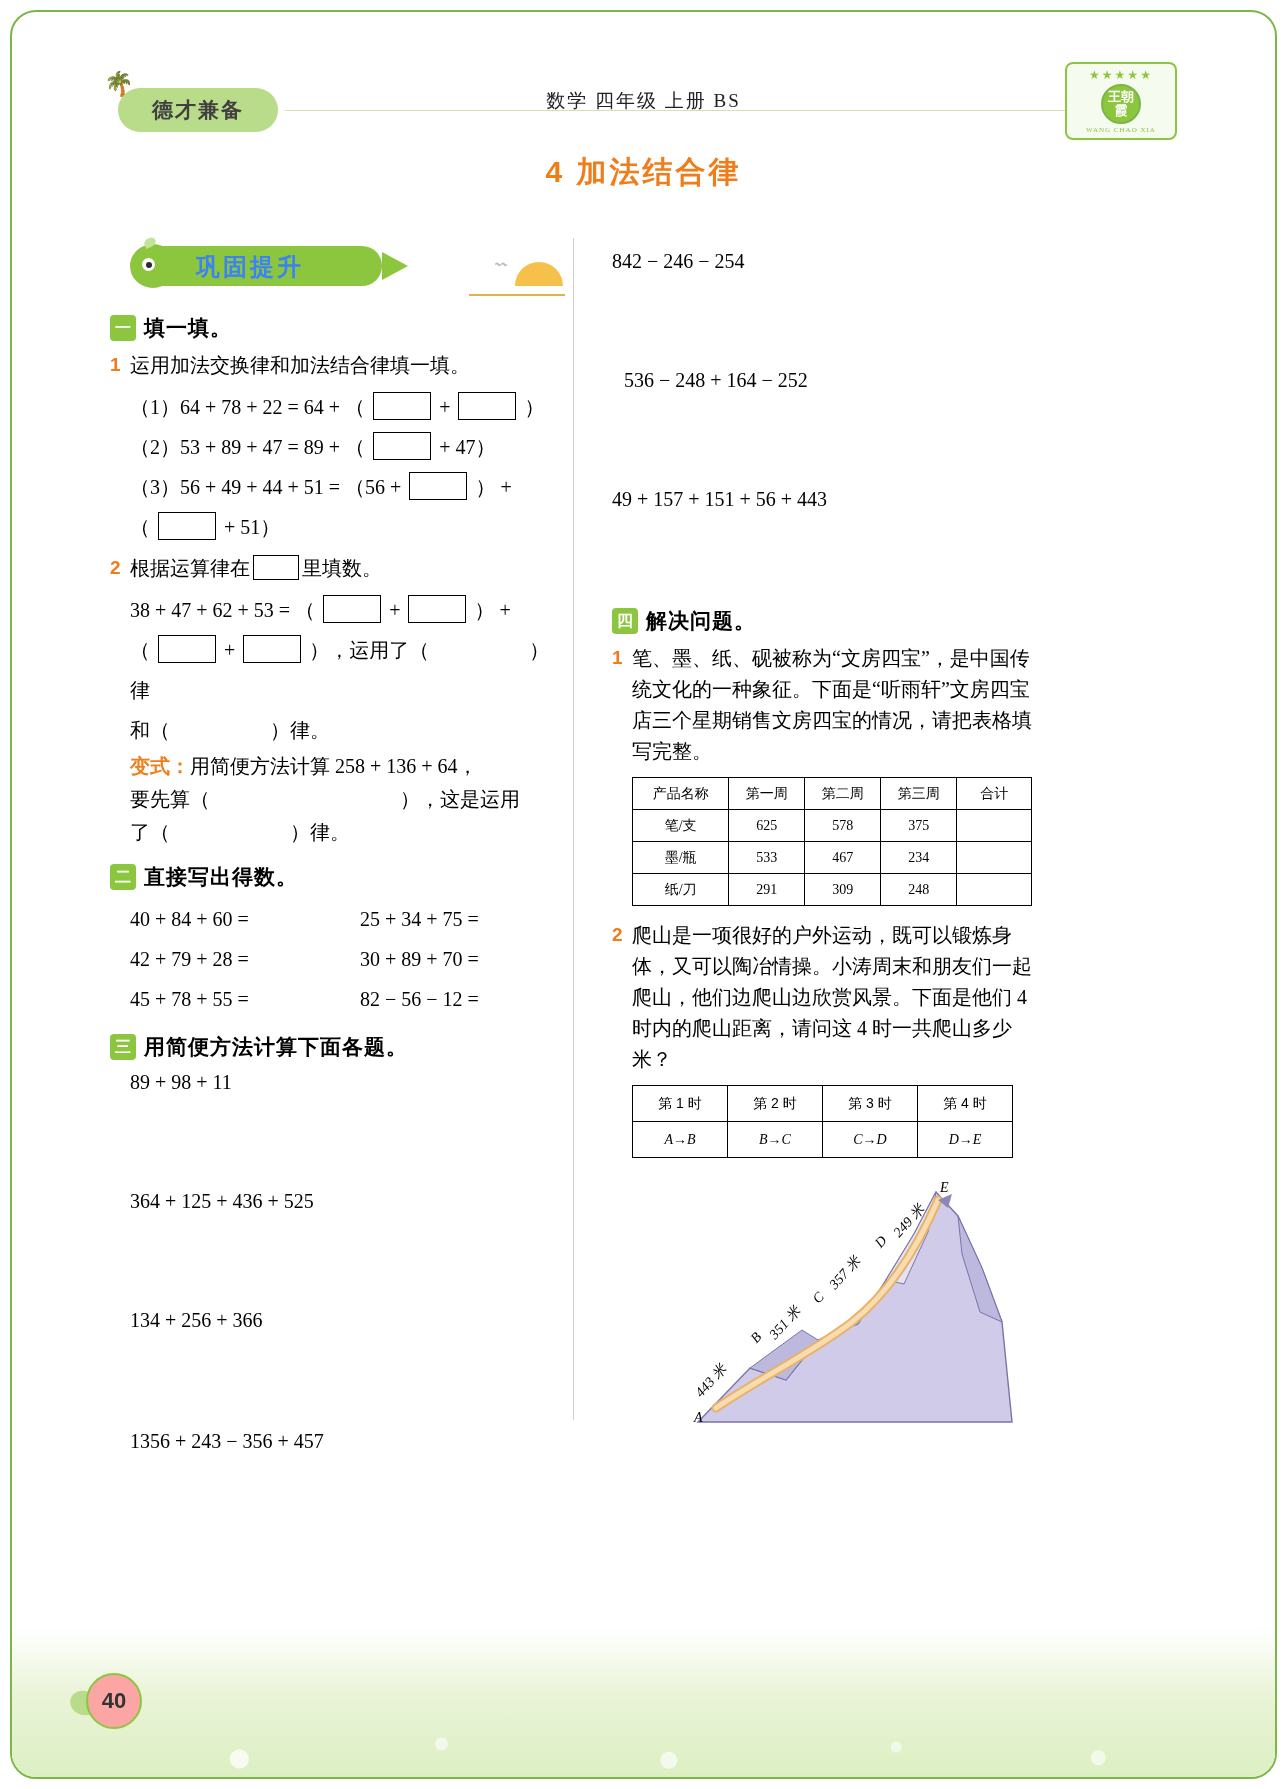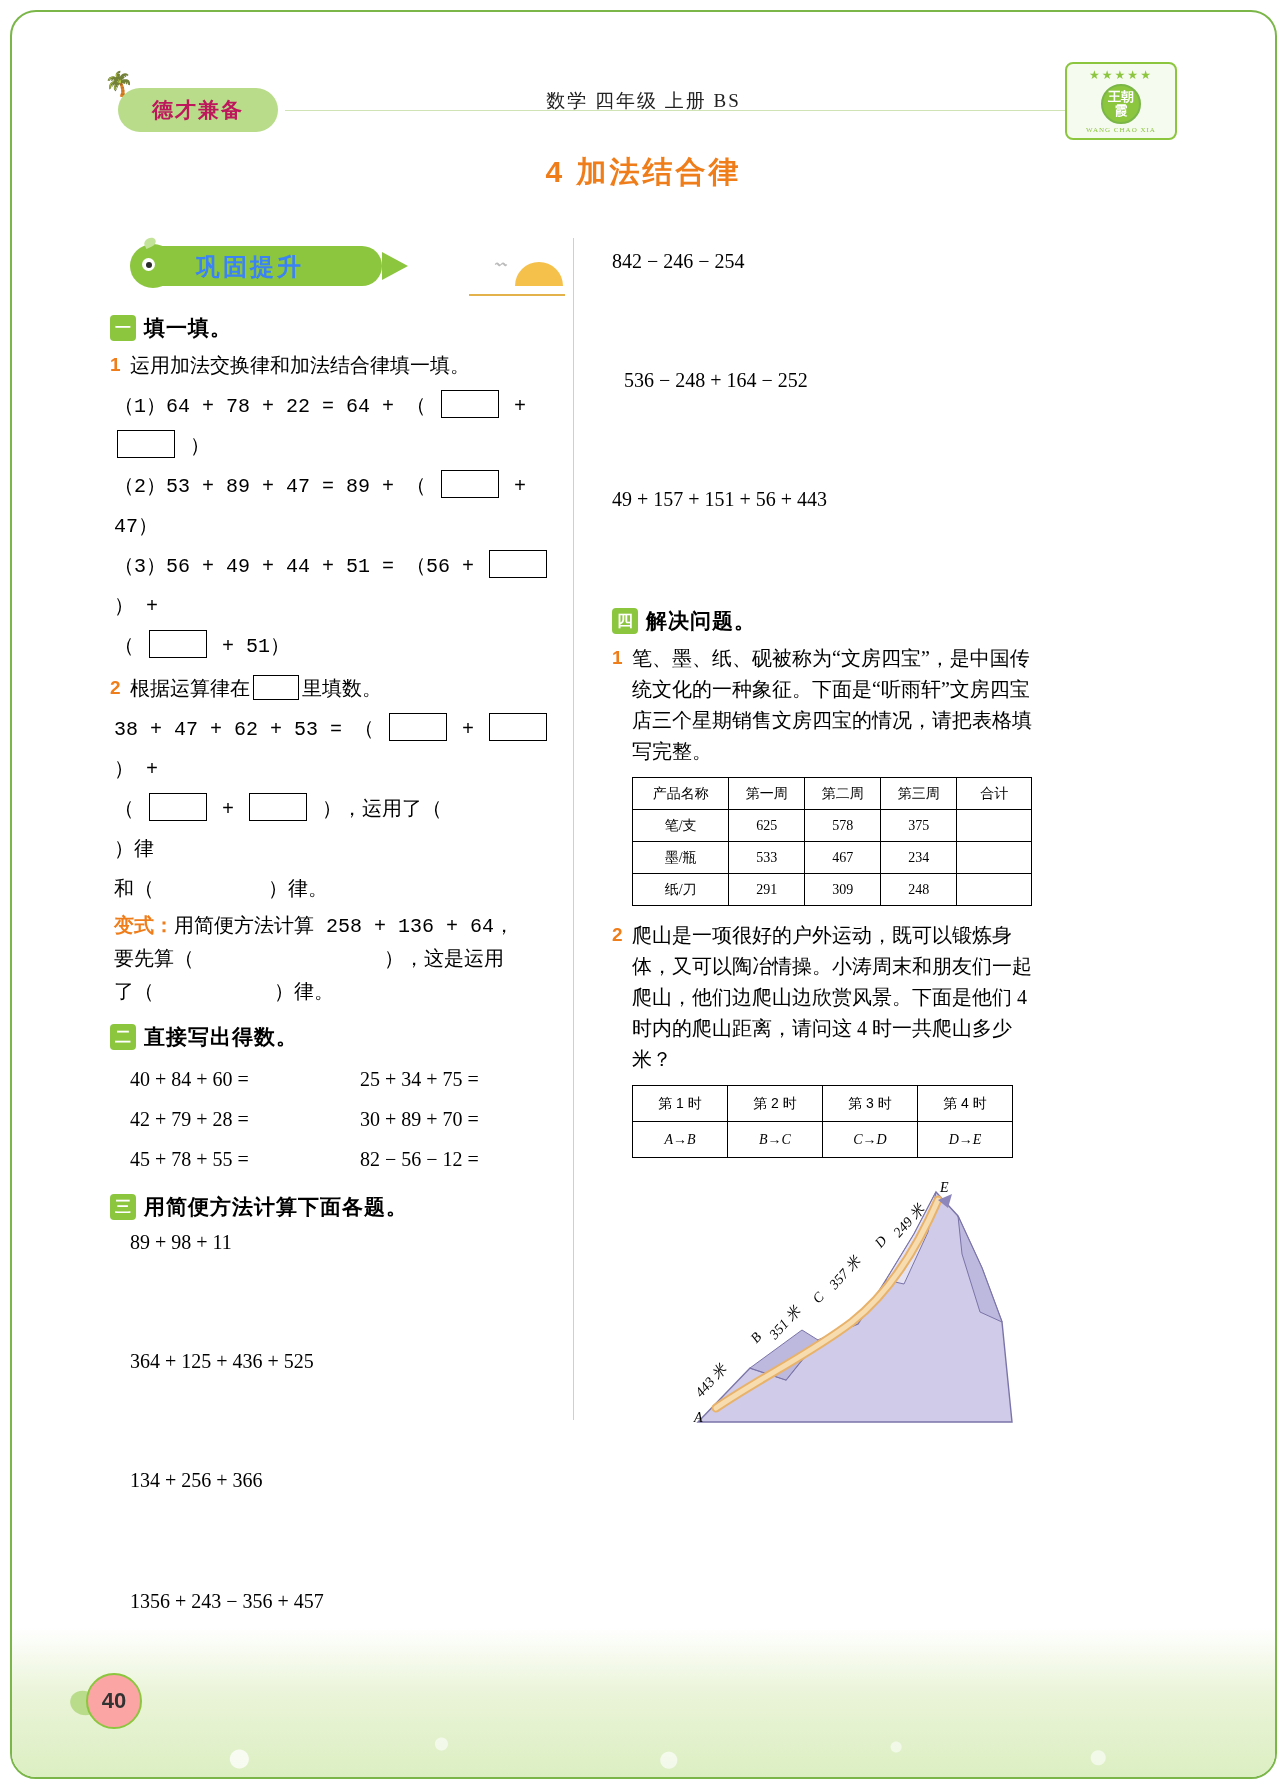--- a/index.html
+++ b/index.html
@@ -31,21 +31,21 @@
                radial-gradient(circle at 86% 68%, rgba(255,255,255,.6) 0 7px, transparent 8px);
   }
   
   .hdr-left {
     position:absolute; left:118px; top:88px; width:160px; height:44px;
     background:#b9dc8b; border-radius:22px;
   }
   .hdr-left span{
     position:absolute; left:0; right:0; top:8px; text-align:center;
     font-family:"Liberation Sans",sans-serif; font-weight:bold; font-size:21px;
-    color:#be185d; letter-spacing:2px;
+    color:#404040; letter-spacing:2px;
   }
   .hdr-palm{
     position:absolute; left:104px; top:70px; font-size:24px; color:#7ab648;
   }
   .hdr-rule{
     position:absolute; left:285px; right:130px; top:110px; height:1px;
     background:#cfe3b4;
   }
   .hdr-title{
     position:absolute; left:0; right:0; top:88px; text-align:center;
@@ -121,21 +121,21 @@
   }
   .sec .label{
     font-family:"Liberation Sans",sans-serif; font-size:21px; font-weight:bold; letter-spacing:1px;
   }
 
   
   .q{ display:flex; margin:6px 0; font-size:20px; line-height:1.55; }
   .q .idx{ color:#ef7d1a; font-weight:bold; font-family:"Liberation Sans",sans-serif;
            width:20px; flex:0 0 20px; font-size:19px; }
   .q .body{ flex:1 1 auto; }
-  .ind { margin-left:4px;font-family:Liberation Mono, monospace; }
+  .ind { margin-left:20px; }
   .line{ font-size:20px; line-height:2.0; }
   .blank{
     display:inline-block; width:58px; height:28px; border:1.5px solid #000;
     vertical-align:-6px; margin:0 3px; background:#fff;
   }
   .blank.sm{ width:46px; height:25px; vertical-align:-5px;}
   .dots{ display:inline-block; min-width:90px; }
   .variant{ color:#ef7d1a; font-weight:bold; }
 
   

